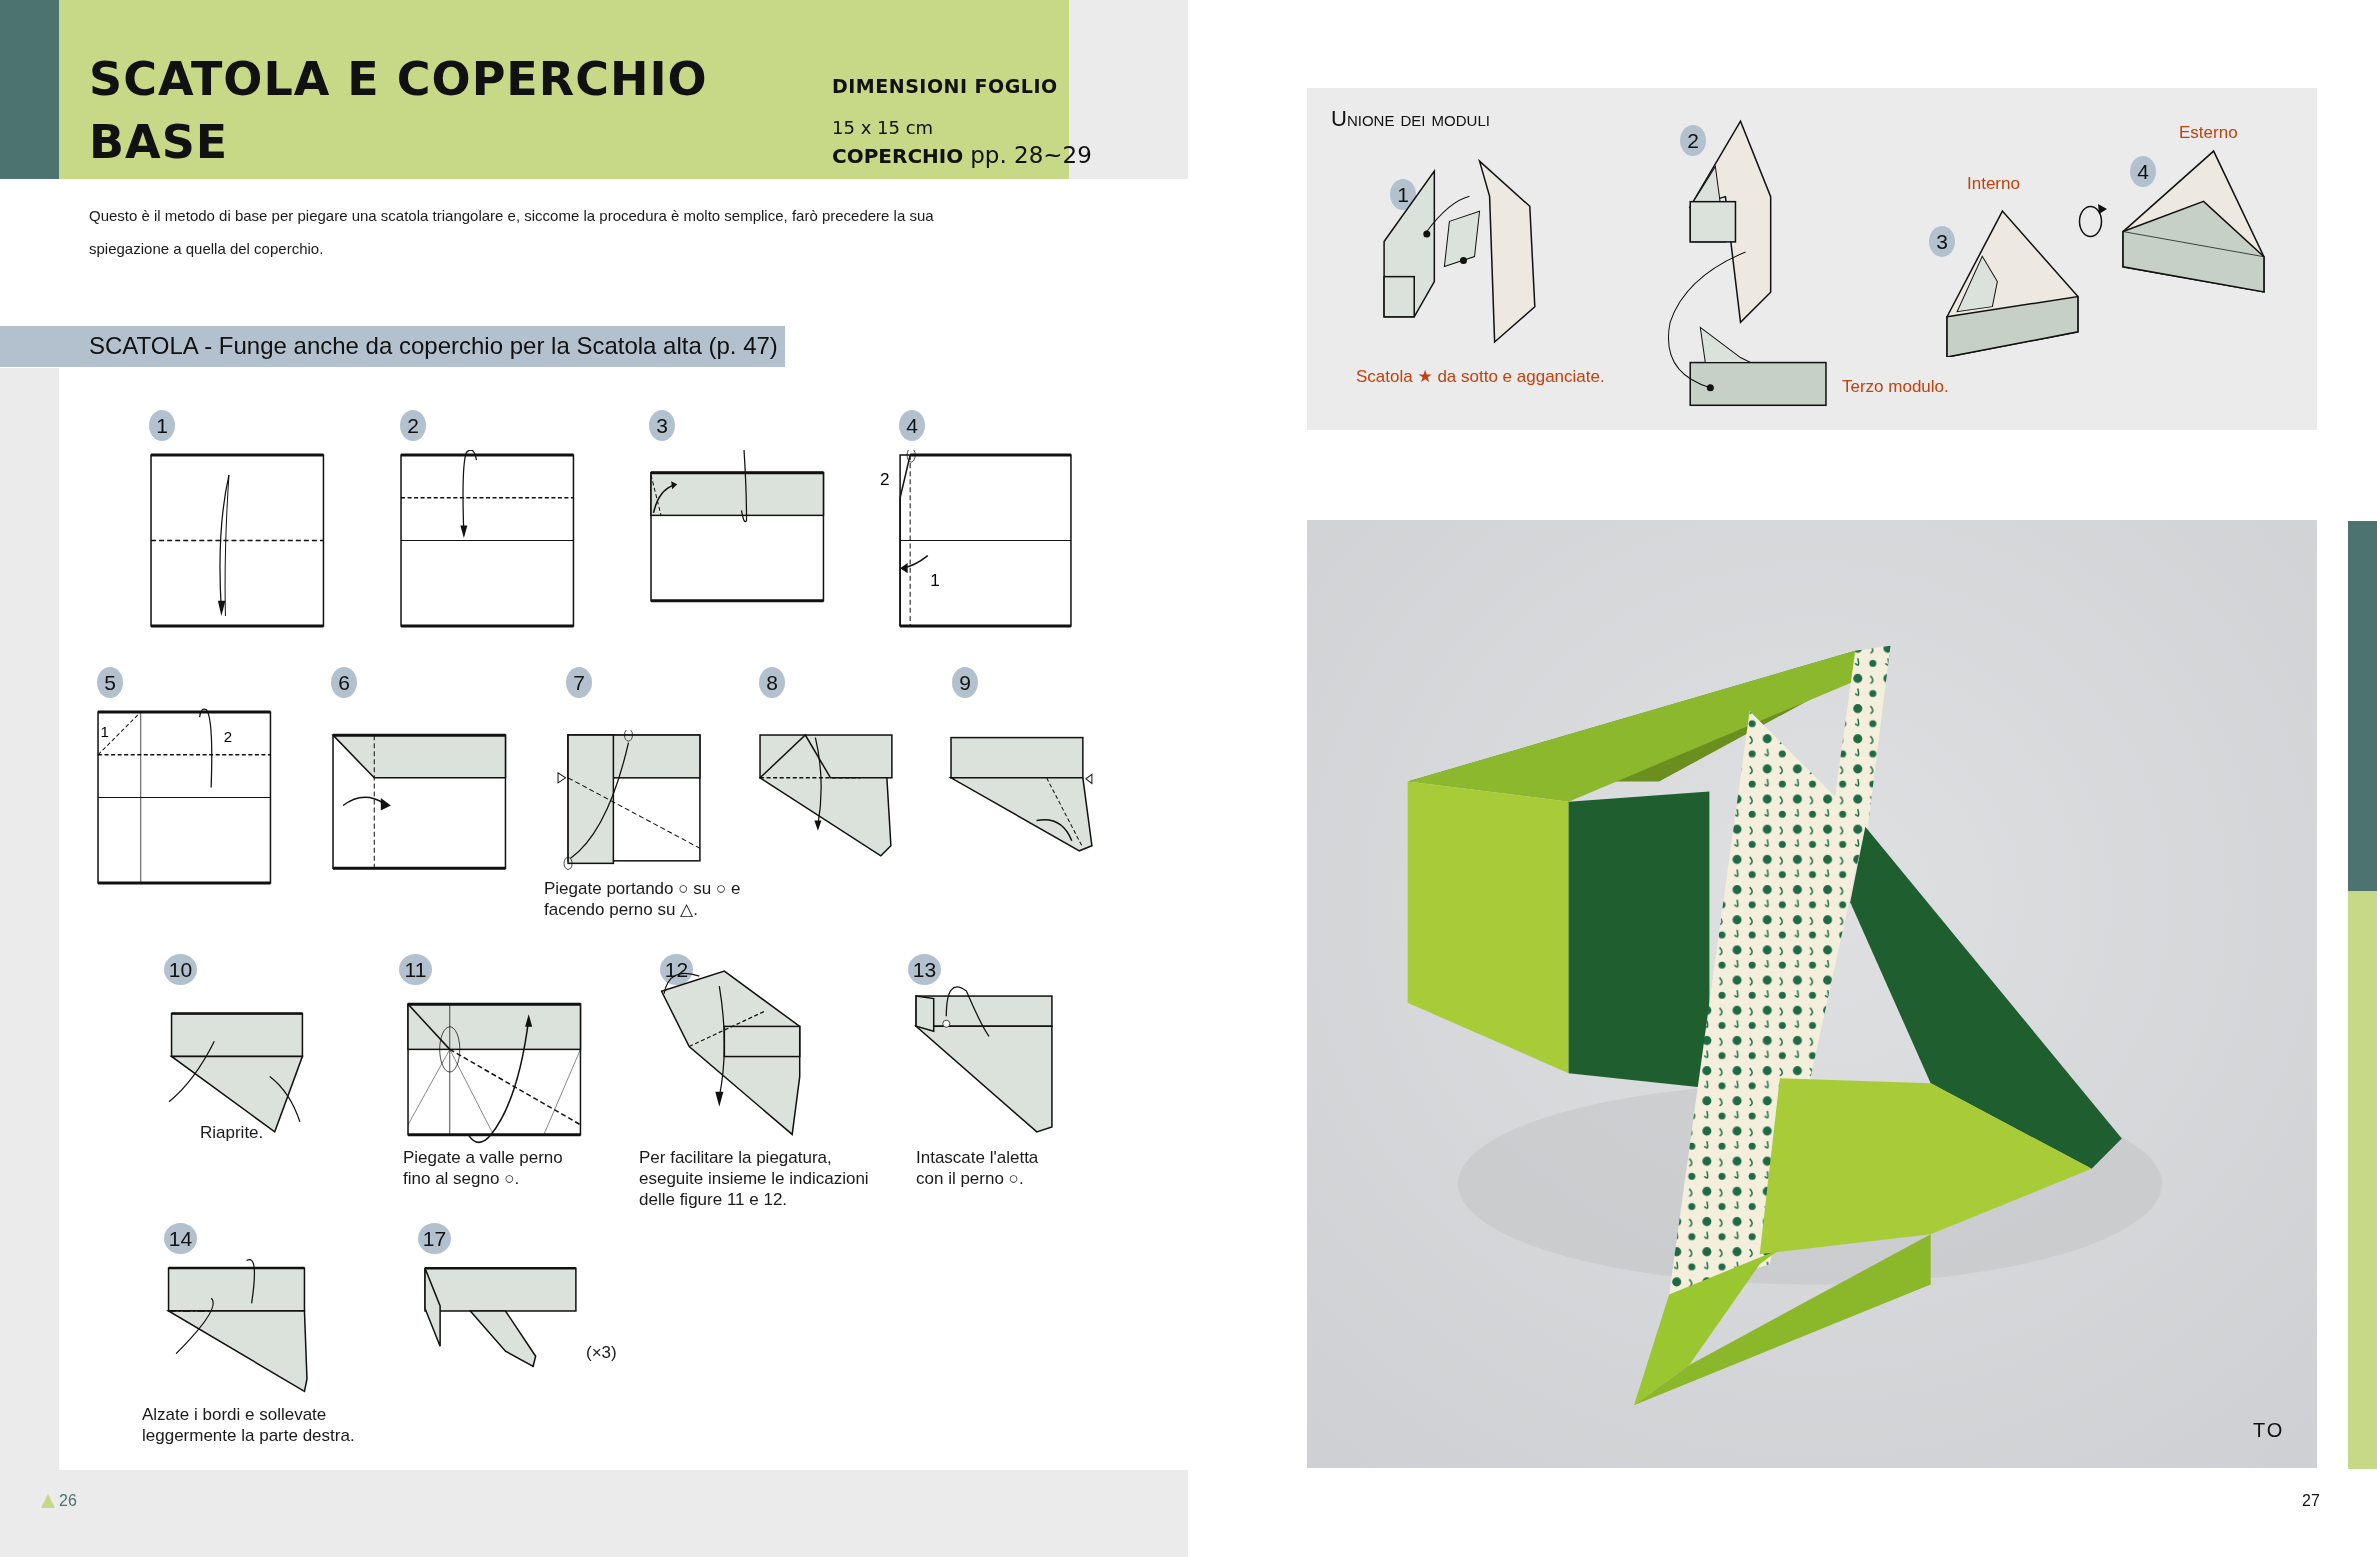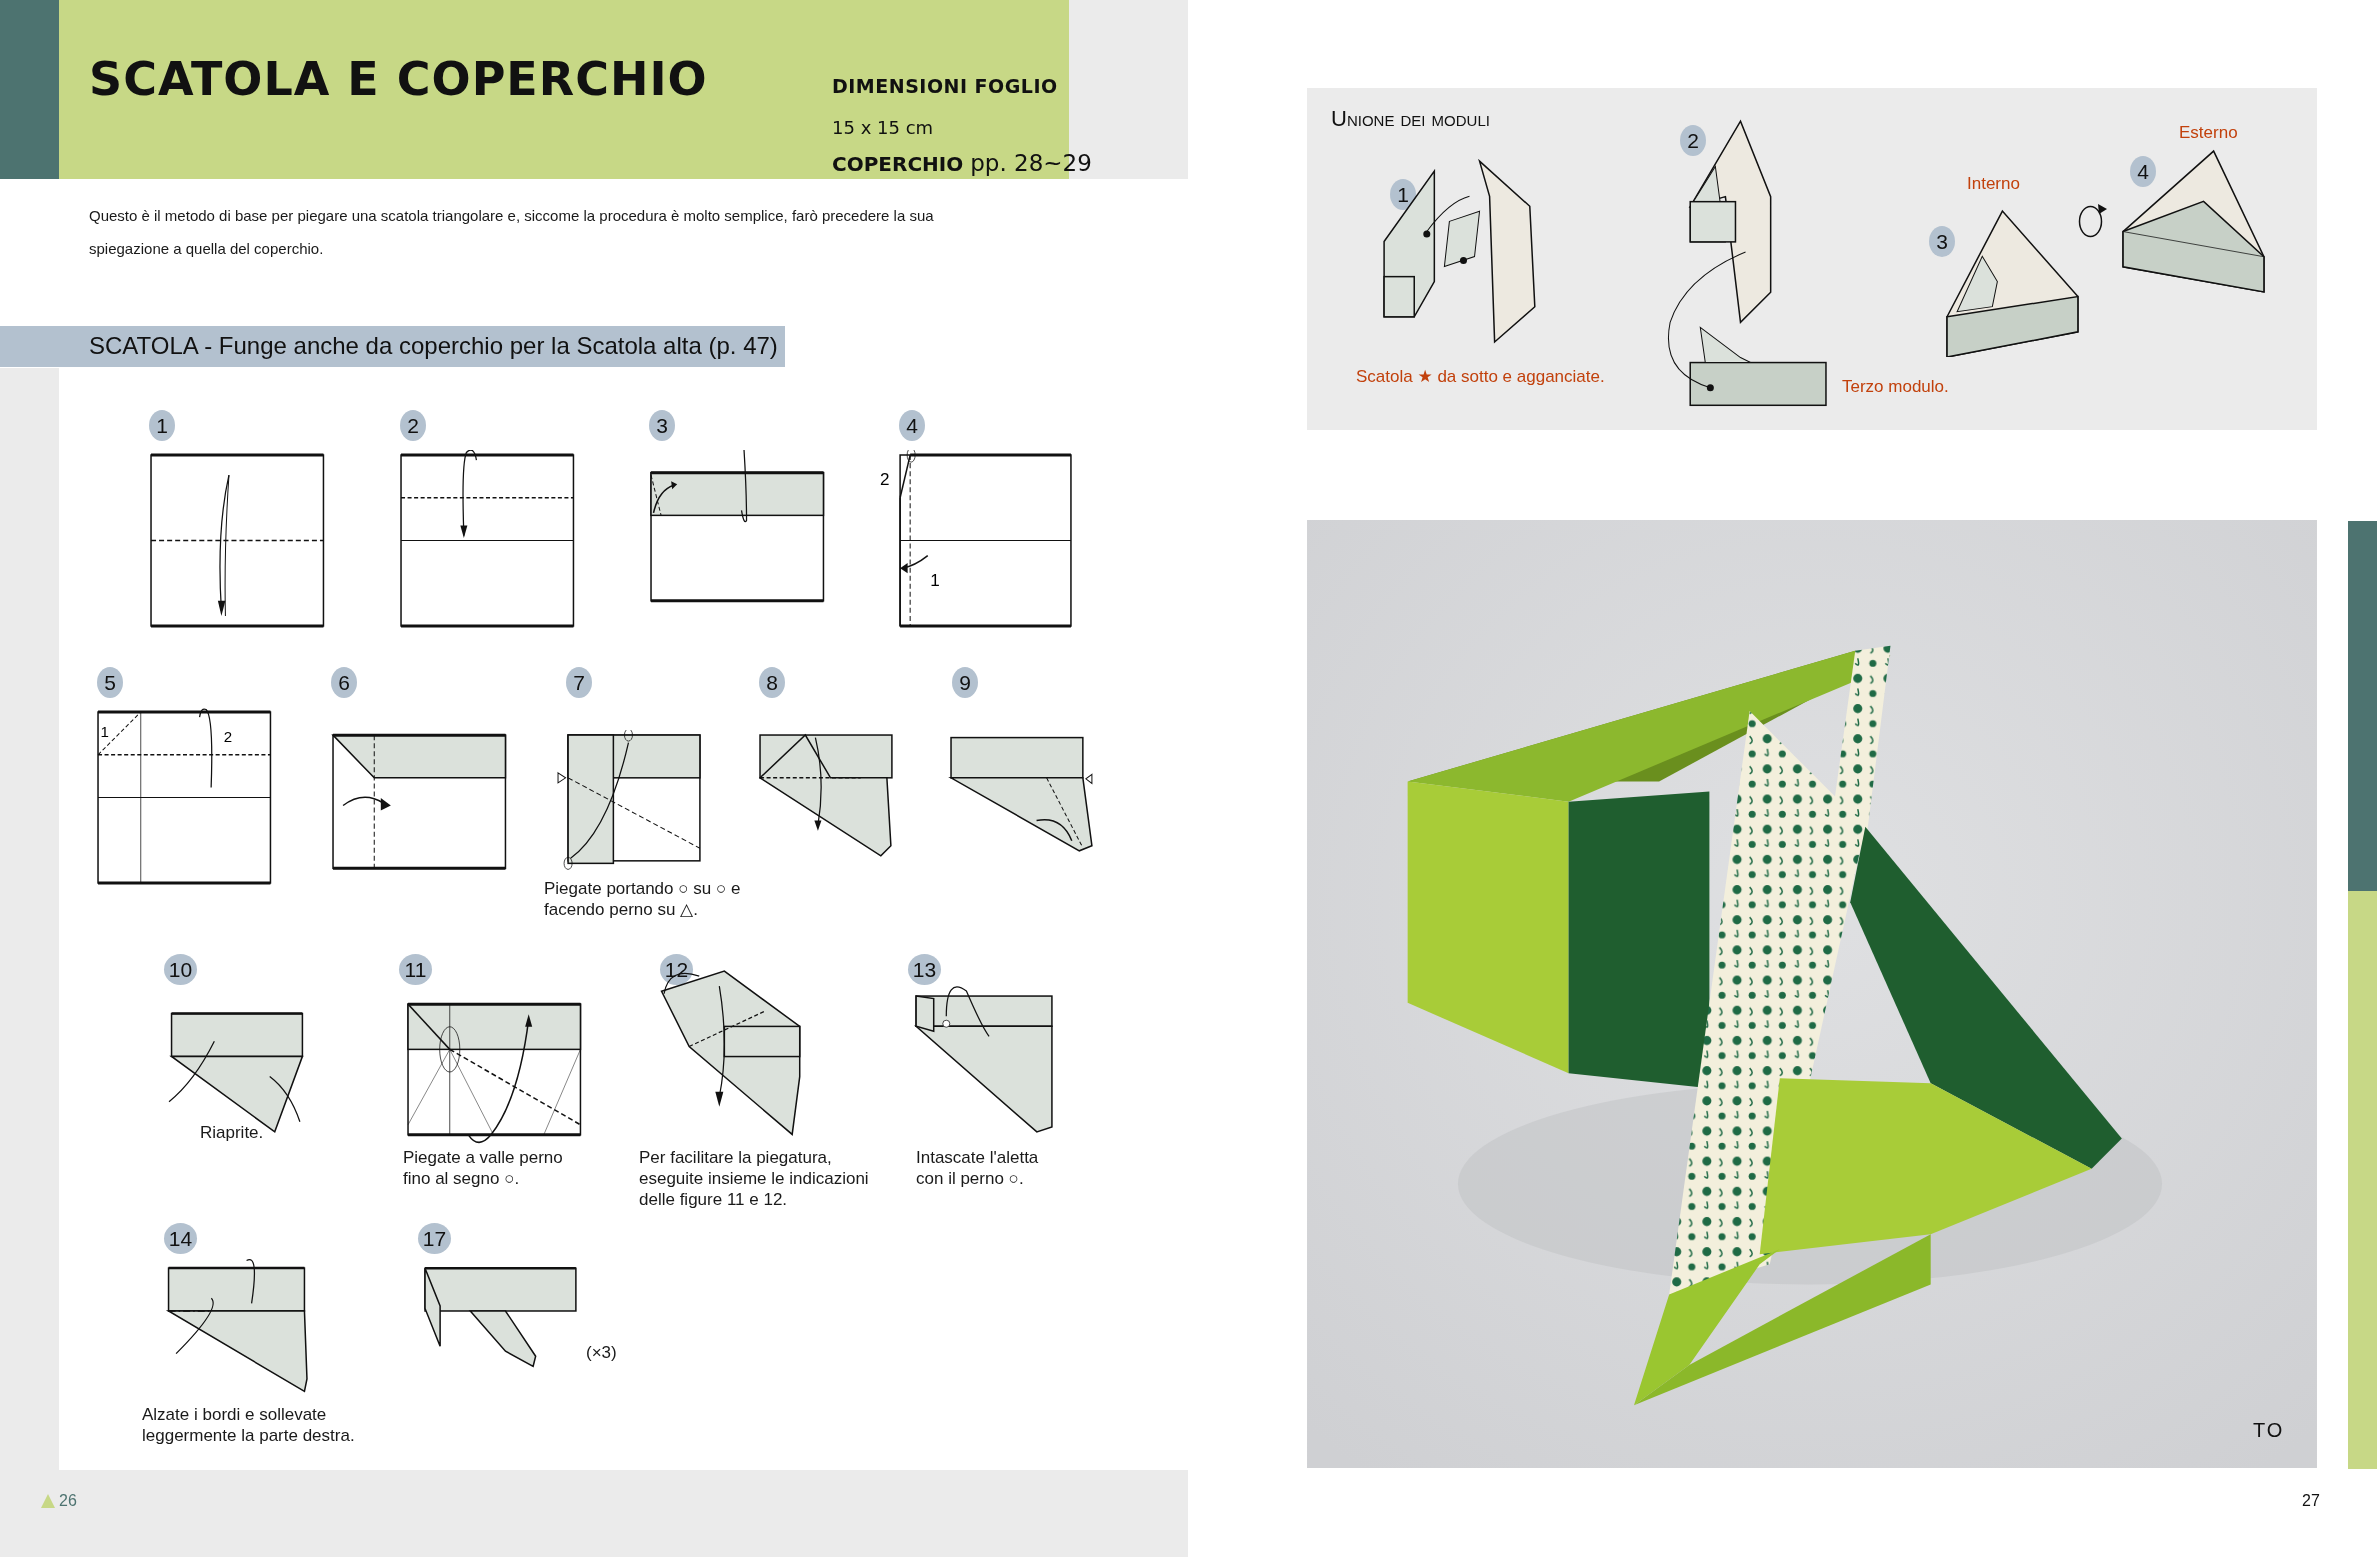--- a/index.html
+++ b/index.html
@@ -8,21 +8,21 @@
   
   .lp-gray{left:0;top:0;width:1188px;height:1557px;background:#ebebeb;}
   .lp-white{left:59px;top:179px;width:1130px;height:1291px;background:#ffffff;}
   .lp-topwhite{left:0;top:179px;width:1188px;height:189px;background:#ffffff;}
   .teal-bar{left:0;top:0;width:59px;height:179px;background:#4d7370;}
   .header{left:59px;top:0;width:1010px;height:179px;background:#c7d886;}
   .title{left:89px;top:48px;font-family:"DejaVu Sans",sans-serif;font-weight:bold;font-size:46px;line-height:63px;letter-spacing:1px;color:#111;}
   .dim{left:832px;top:75px;font-family:"DejaVu Sans",sans-serif;color:#111;}
   .dim .l1{font-size:19px;font-weight:bold;letter-spacing:0.5px;}
   .dim .l2{font-size:18px;margin-top:20px;}
-  .dim .l3{font-size:20px;margin-top:12px;font-weight:bold;}
+  .dim .l3{font-size:20px;margin-top:4px;font-weight:bold;}
   .dim .l3 span{font-weight:normal;font-size:23px;}
   .intro{left:89px;top:199px;width:881px;font-size:15px;line-height:33px;color:#1a1a1a;}
   .section-bar{left:0;top:326px;width:785px;height:41px;background:#b3c1cf;}
   .section-label{left:89px;top:332px;font-size:24px;color:#111;}
   .badge{position:absolute;width:26px;height:31px;border-radius:50%;background:#b3c1cf;color:#111;font-size:21px;text-align:center;line-height:31px;}
   .diag{position:absolute;}
   .cap{position:absolute;font-size:17px;line-height:21px;color:#1a1a1a;}
   .footer-l{left:40px;top:1492px;font-size:16px;color:#4d7370;}
   .footer-tri{left:41px;top:1494px;width:0;height:0;border-left:7px solid transparent;border-right:7px solid transparent;border-bottom:14px solid #c7d886;}
   
@@ -38,20 +38,21 @@
 </head>
 <body>
 
 <div class="abs lp-gray"></div>
 <div class="abs lp-white"></div>
 <div class="abs lp-topwhite"></div>
 <div class="abs teal-bar"></div>
 <div class="abs header"></div>
 <div class="abs title">
   <div>SCATOLA E COPERCHIO</div>
+  <div>BASE</div>
 </div>
 <div class="abs dim">
   <div class="l1">DIMENSIONI FOGLIO</div>
   <div class="l2">15 x 15 cm</div>
   <div class="l3"><span style="font-weight:bold;font-size:20px">COPERCHIO</span> <span>pp. 28~29</span></div>
 </div>
 <div class="abs intro">Questo è il metodo di base per piegare una scatola triangolare e, siccome la procedura è molto semplice, farò precedere la sua spiegazione a quella del coperchio.</div>
 <div class="abs section-bar"></div>
 <div class="abs section-label">SCATOLA - Funge anche da coperchio per la Scatola alta (p. 47)</div>
 

